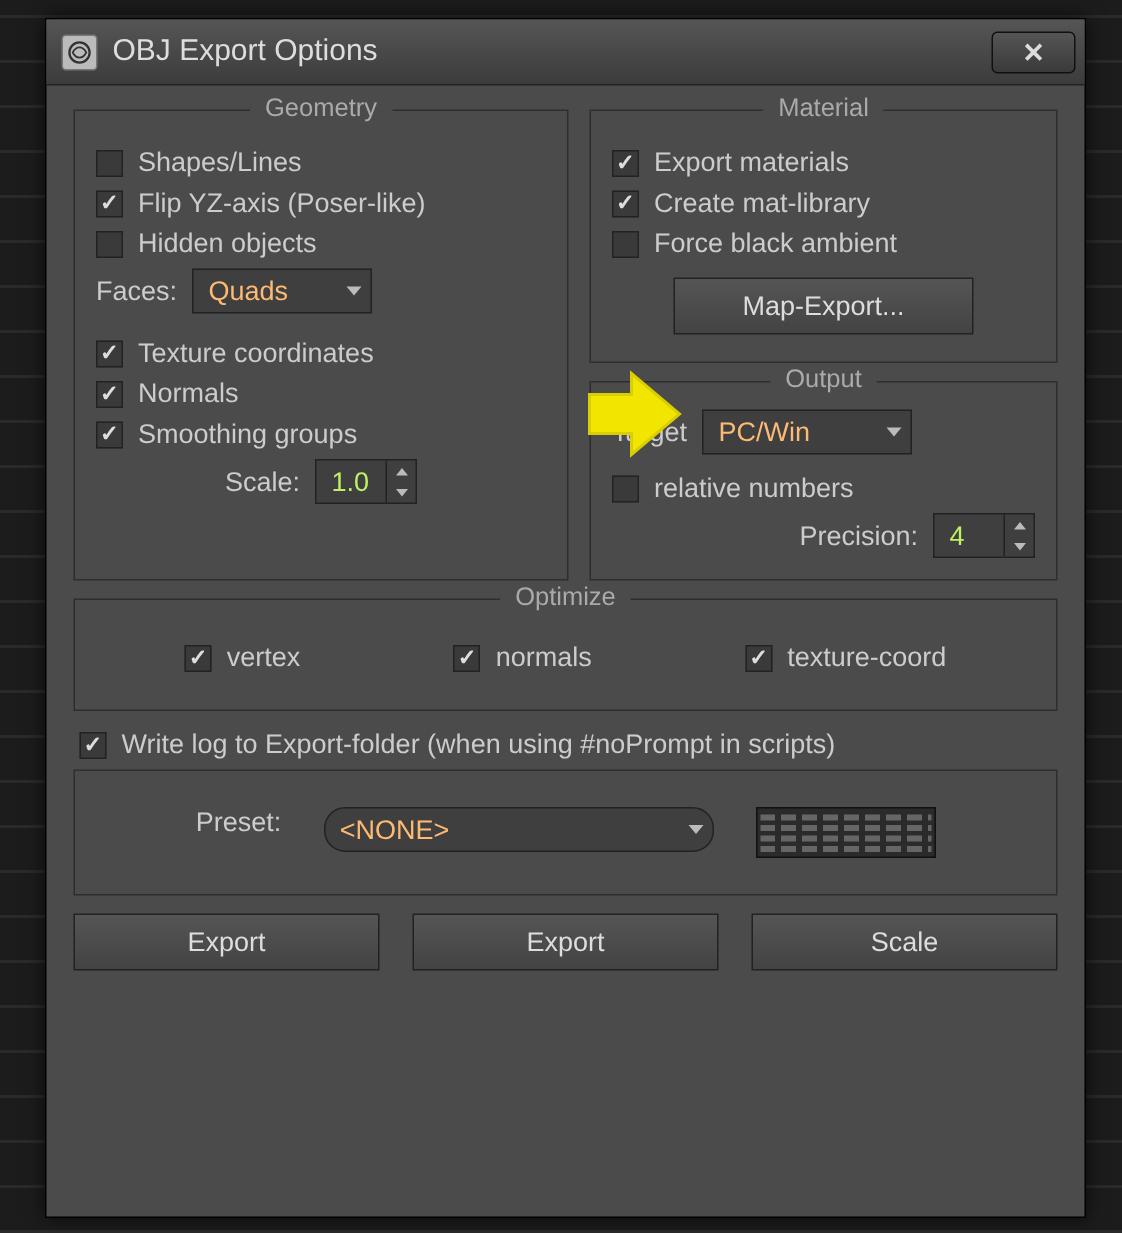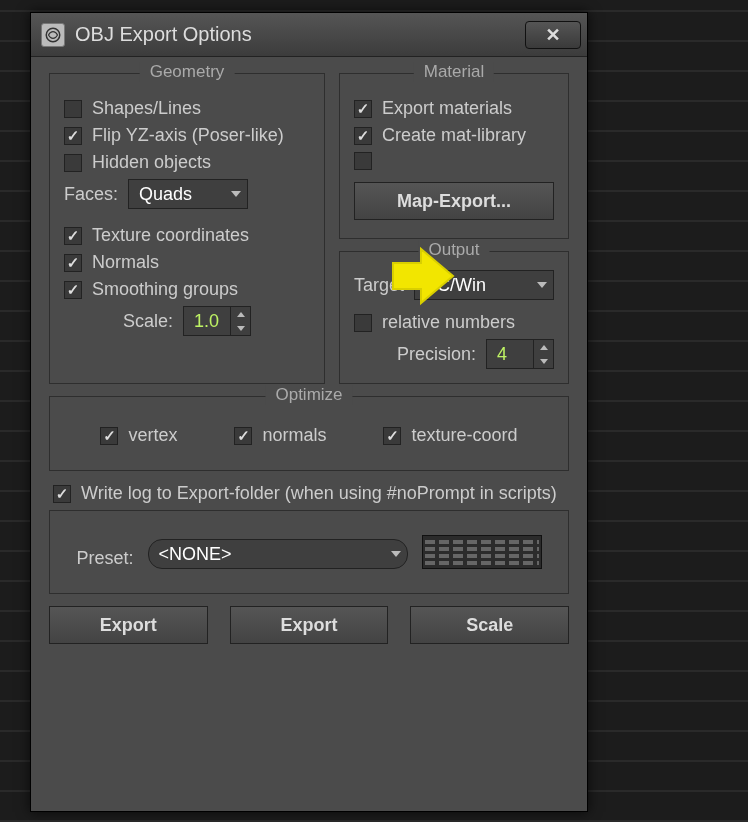--- a/index.html
+++ b/index.html
@@ -12,21 +12,21 @@
   }
   .viewport-bg {
     position: absolute; inset: 0;
     background:
       repeating-linear-gradient(0deg, #2a2a2a 0 2px, #1c1c1c 2px 30px),
       repeating-linear-gradient(90deg, #2a2a2a 0 2px, #1c1c1c 2px 30px);
   }
   .dialog {
     position: absolute;
     left: 30px; top: 12px;
-    width: 558px; height: 800px;
+    width: 694px; height: 800px;
     background: #4b4b4b;
     border: 1px solid #000;
     box-shadow: 0 0 12px rgba(0,0,0,.7);
     display: flex; flex-direction: column;
   }
   .titlebar {
     height: 44px;
     background: linear-gradient(#555, #3c3c3c);
     border-bottom: 1px solid #222;
     display: flex; align-items: center;
@@ -92,21 +92,21 @@
     line-height: 1;
   }
   .label { color: #ccc; }
   .rowinline { display: flex; align-items: center; gap: 10px; margin-top: 0; }
   .select {
     display: flex; align-items: center;
     background: #3f3f3f;
     border: 1px solid #222;
     height: 30px;
     padding: 0 6px 0 10px;
-    color: #ffffff;
+    color: #fdba74;
     min-width: 100px;
     justify-content: space-between;
     cursor: pointer;
   }
   .select .caret {
     width: 0; height: 0;
     border-left: 5px solid transparent;
     border-right: 5px solid transparent;
     border-top: 6px solid #bbb;
     margin-left: 8px;
@@ -141,30 +141,29 @@
   }
   .btn {
     background: linear-gradient(#555,#434343);
     border: 1px solid #222;
     color: #ddd;
     height: 38px;
     display: flex; align-items: center; justify-content: center;
     cursor: pointer;
     padding: 0 18px;
     font-size: 18px;
-    font-weight: bold;
   }
   .mapbtn { width: 200px; margin: 12px auto 4px auto; }
   .optrow {
     display: flex; justify-content: space-around;
     padding: 4px 8px;
   }
   .presetrow {
-    display: flex; align-items: flex-end; justify-content: center;
-    gap: 14px;
+    display: flex; align-items: flex-start; justify-content: center;
+    gap: 28px;
     padding: 10px 0;
   }
   .preset-select {
     width: 260px;
     border-radius: 14px;
   }
   .preset-thumb {
     width: 120px; height: 34px;
     background: #2b2b2b;
     border: 1px solid #111;
@@ -272,20 +271,21 @@
           <div class="chk">
             <div class="chkbox checked"></div>
             <span class="label">Export materials</span>
           </div>
           <div class="chk">
             <div class="chkbox checked"></div>
             <span class="label">Create mat-library</span>
           </div>
           <div class="chk">
             <div class="chkbox"></div>
+            <span class="label">Force black ambient</span>
           </div>
           <div class="btn mapbtn">
             <span>Map-Export...</span>
           </div>
         </div>
 
         <div class="group">
           <div class="legend">Output</div>
           <div class="rowinline">
             <span>Target</span>

